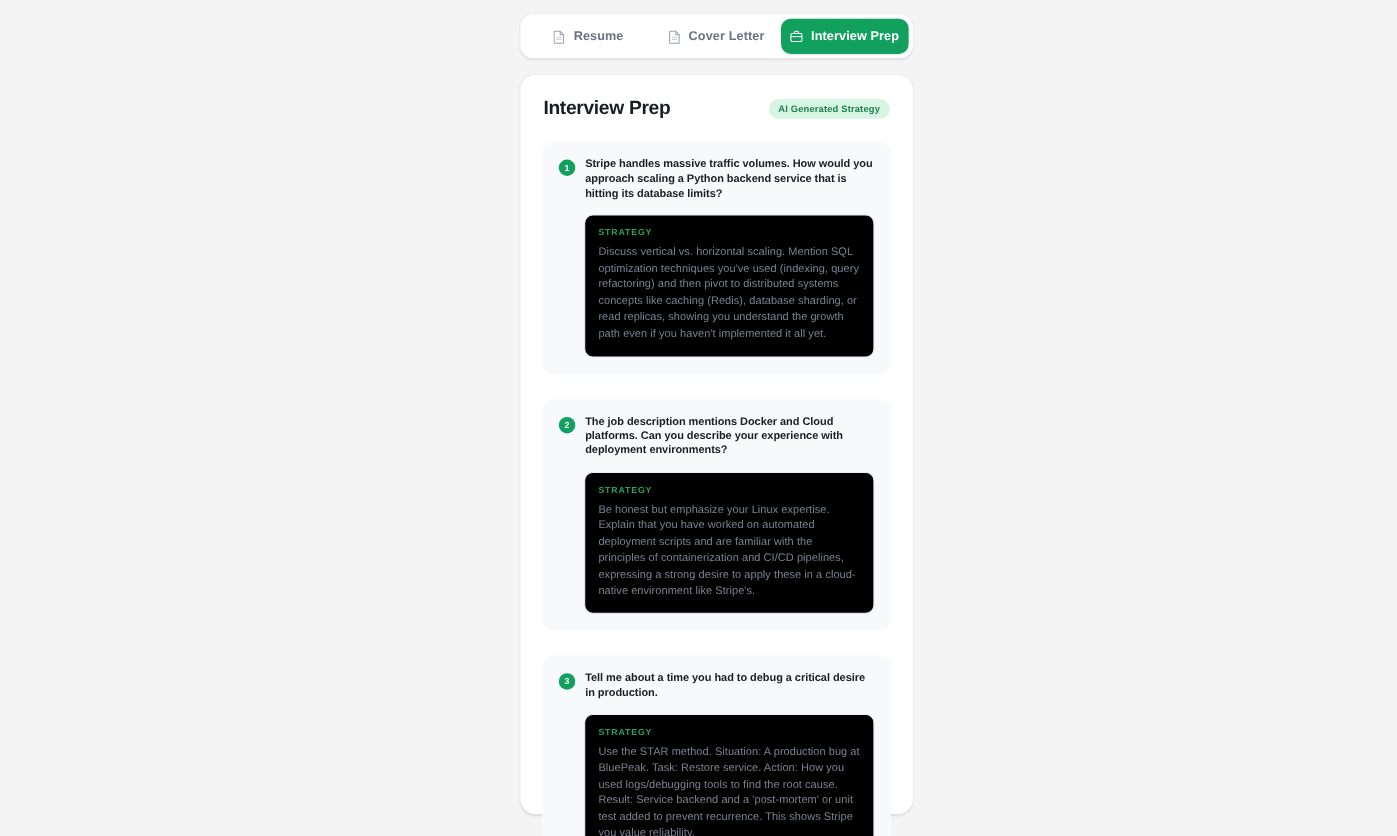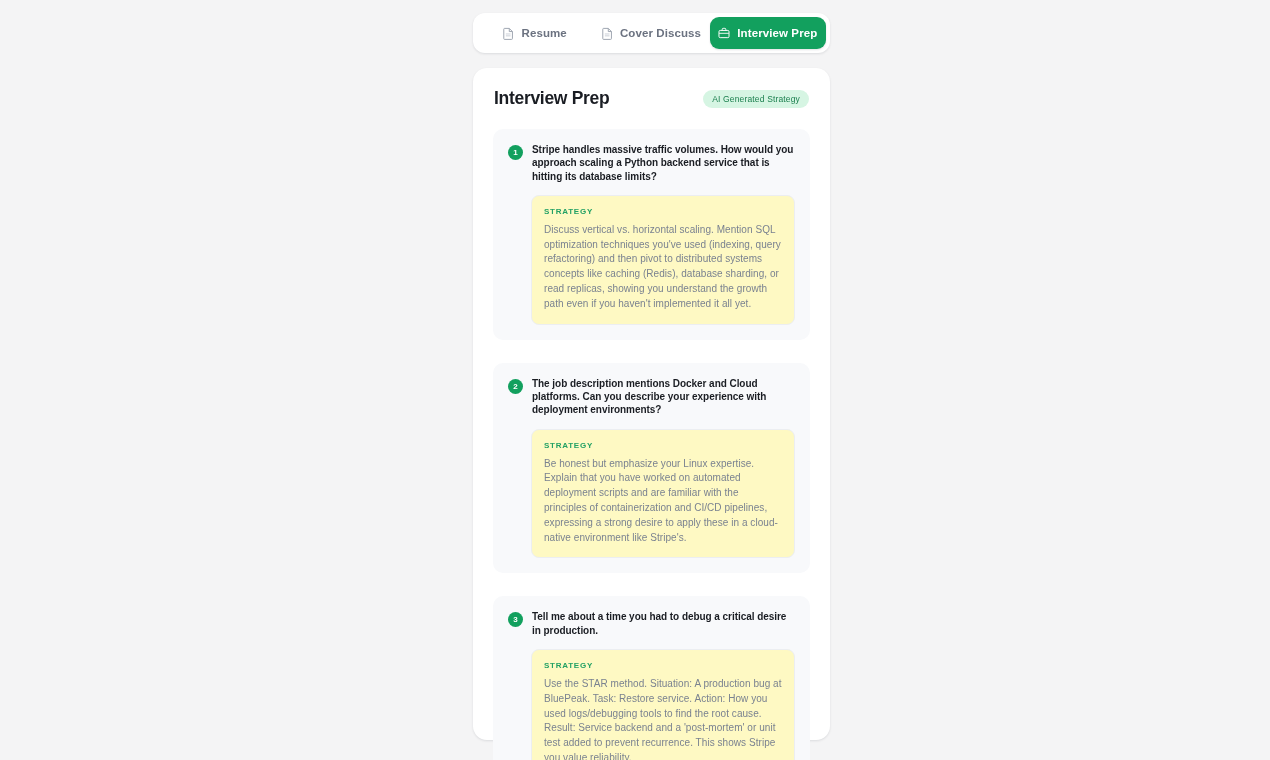--- a/index.html
+++ b/index.html
@@ -90,21 +90,21 @@
     font-size: 17.5px;
     font-weight: 700;
     color: #1a1d23;
     letter-spacing: -0.3px;
   }
 
   .ai-badge {
     background: #d6f5e3;
     color: #1b7f4e;
     font-size: 8.5px;
-    font-weight: 400;
+    font-weight: 700;
     letter-spacing: 0.15px;
     padding: 4px 9px 4px 9px;
     border-radius: 999px;
     white-space: nowrap;
   }
 
   
   .q-list { display: flex; flex-direction: column; gap: 23px; }
 
   .q-card {
@@ -134,21 +134,21 @@
     font-size: 10px;
     font-weight: 700;
     line-height: 1.33;
     color: #1a1d23;
     letter-spacing: -0.05px;
   }
 
   .s-card {
     margin-top: 12px;
     margin-left: 23px;
-    background: #fef9c3;
+    background: #000000;
     border: 1px solid #eceef1;
     border-radius: 8px;
     padding: 11px 12px 12px 12px;
   }
 
   .s-label {
     font-size: 8px;
     font-weight: 700;
     letter-spacing: 0.75px;
     color: #23a165;
@@ -181,21 +181,21 @@
     </button>
 
     <button class="tab">
       <span class="ico">
         <svg width="11" height="13" viewBox="0 0 14 16" fill="none">
           <path d="M2 1.5h6l4 4v9a1 1 0 0 1-1 1H2a1 1 0 0 1-1-1v-12a1 1 0 0 1 1-1z" stroke="#9aa1ad" stroke-width="1.2" fill="#ffffff"></path>
           <path d="M8 1.6V5.5h3.9" stroke="#9aa1ad" stroke-width="1.2" fill="none"></path>
           <path d="M3.6 8.6h6M3.6 11h6" stroke="#c3c8d1" stroke-width="1.1"></path>
         </svg>
       </span>
-      <span>Cover Discuss</span>
+      <span>Cover Letter</span>
     </button>
 
     <button class="tab active">
       <span class="ico">
         <svg width="12" height="12" viewBox="0 0 16 16" fill="none">
           <rect x="1.3" y="4.6" width="13.4" height="9.6" rx="1.6" stroke="#ffffff" stroke-width="1.3"></rect>
           <path d="M5.6 4.4V3.1a1.3 1.3 0 0 1 1.3-1.3h2.2a1.3 1.3 0 0 1 1.3 1.3v1.3" stroke="#ffffff" stroke-width="1.3"></path>
           <path d="M1.5 8.4h13" stroke="#ffffff" stroke-width="1.2"></path>
         </svg>
       </span>

